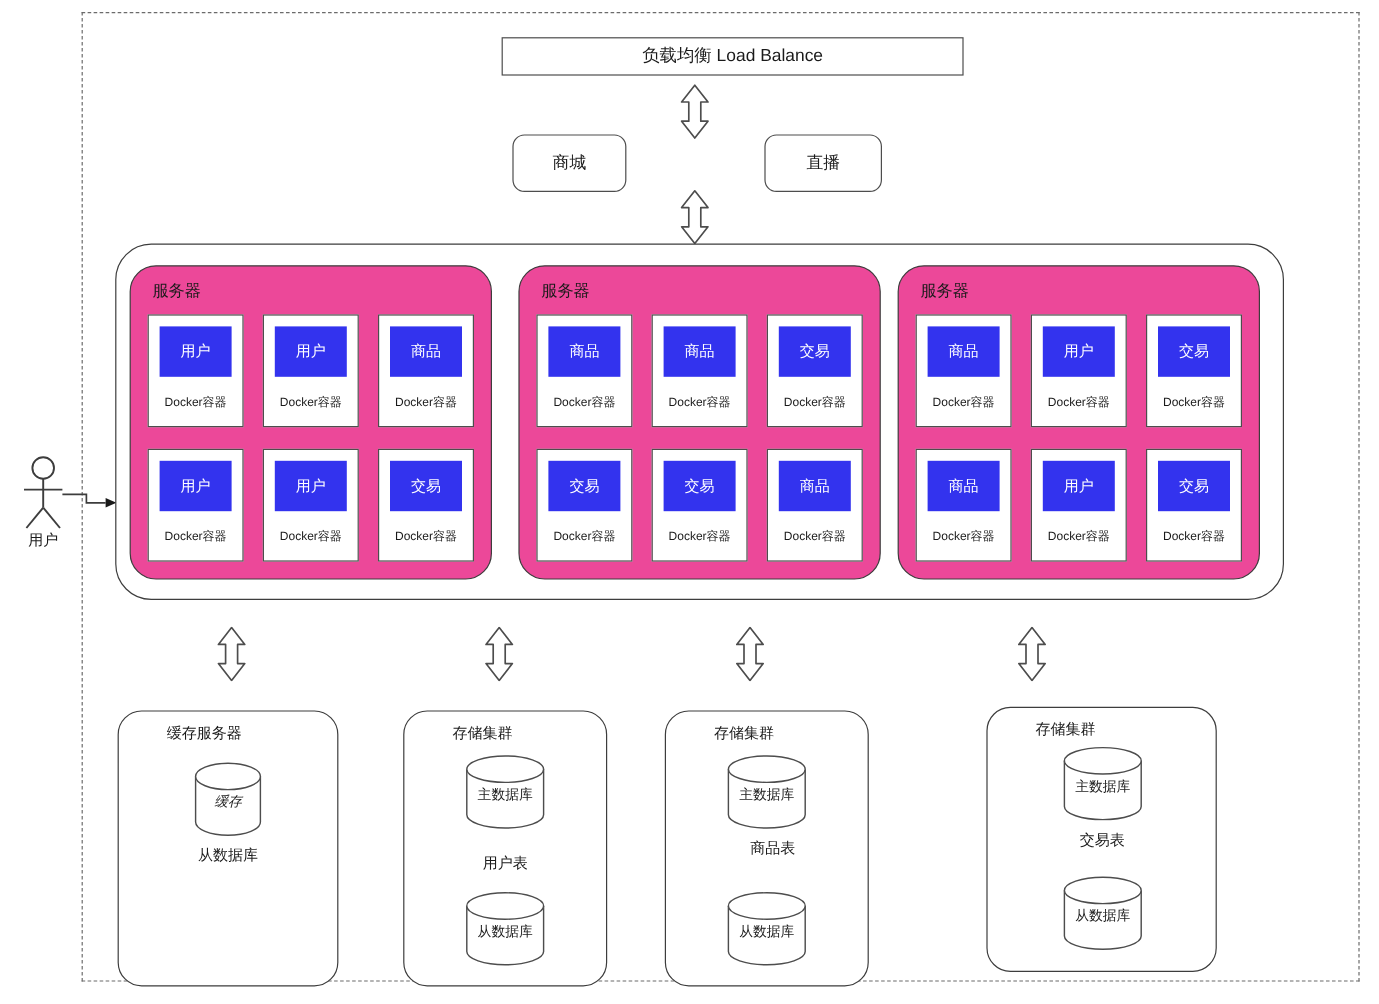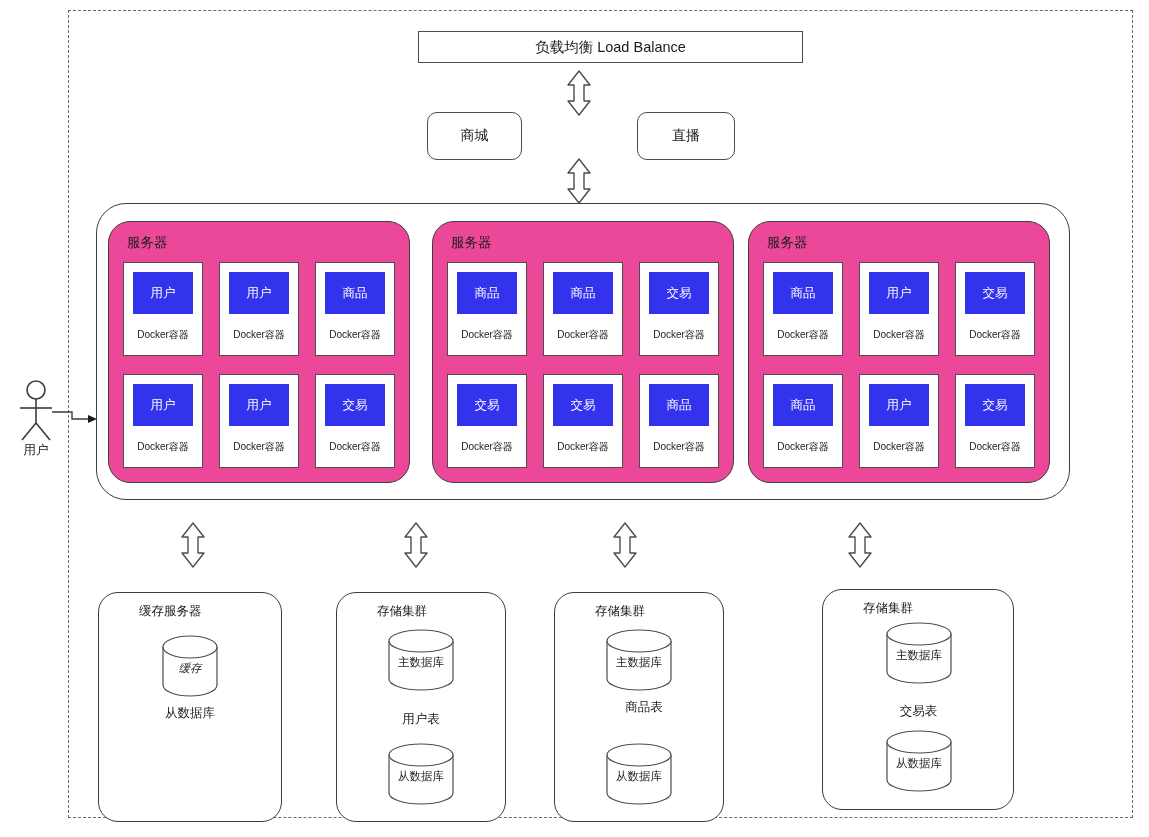--- a/index.html
+++ b/index.html
@@ -345,21 +345,21 @@
 
   <div class="store-box sb-trade">
     <div class="store-title">存储集群</div>
     <div class="cyl wide" style="left:62px;top:32px;">
       <svg width="68" height="62" viewBox="0 0 68 62">
         <path d="M2,12 L2,50 A32,11 0 0 0 66,50 L66,12" fill="#ffffff" stroke="#4d4d4d" stroke-width="1.2"></path>
         <ellipse cx="34" cy="12" rx="32" ry="11" fill="#ffffff" stroke="#4d4d4d" stroke-width="1.2"></ellipse>
       </svg>
       <div class="cyl-text">主数据库</div>
     </div>
-    <div class="store-caption" style="left:1px;right:0;top:102px;margin-top:11px;">交易表</div>
+    <div class="store-caption" style="left:1px;right:0;top:102px;">交易表</div>
     <div class="cyl wide" style="left:62px;top:140px;">
       <svg width="68" height="62" viewBox="0 0 68 62">
         <path d="M2,12 L2,50 A32,11 0 0 0 66,50 L66,12" fill="#ffffff" stroke="#4d4d4d" stroke-width="1.2"></path>
         <ellipse cx="34" cy="12" rx="32" ry="11" fill="#ffffff" stroke="#4d4d4d" stroke-width="1.2"></ellipse>
       </svg>
       <div class="cyl-text">从数据库</div>
     </div>
   </div>
 
 </div>

